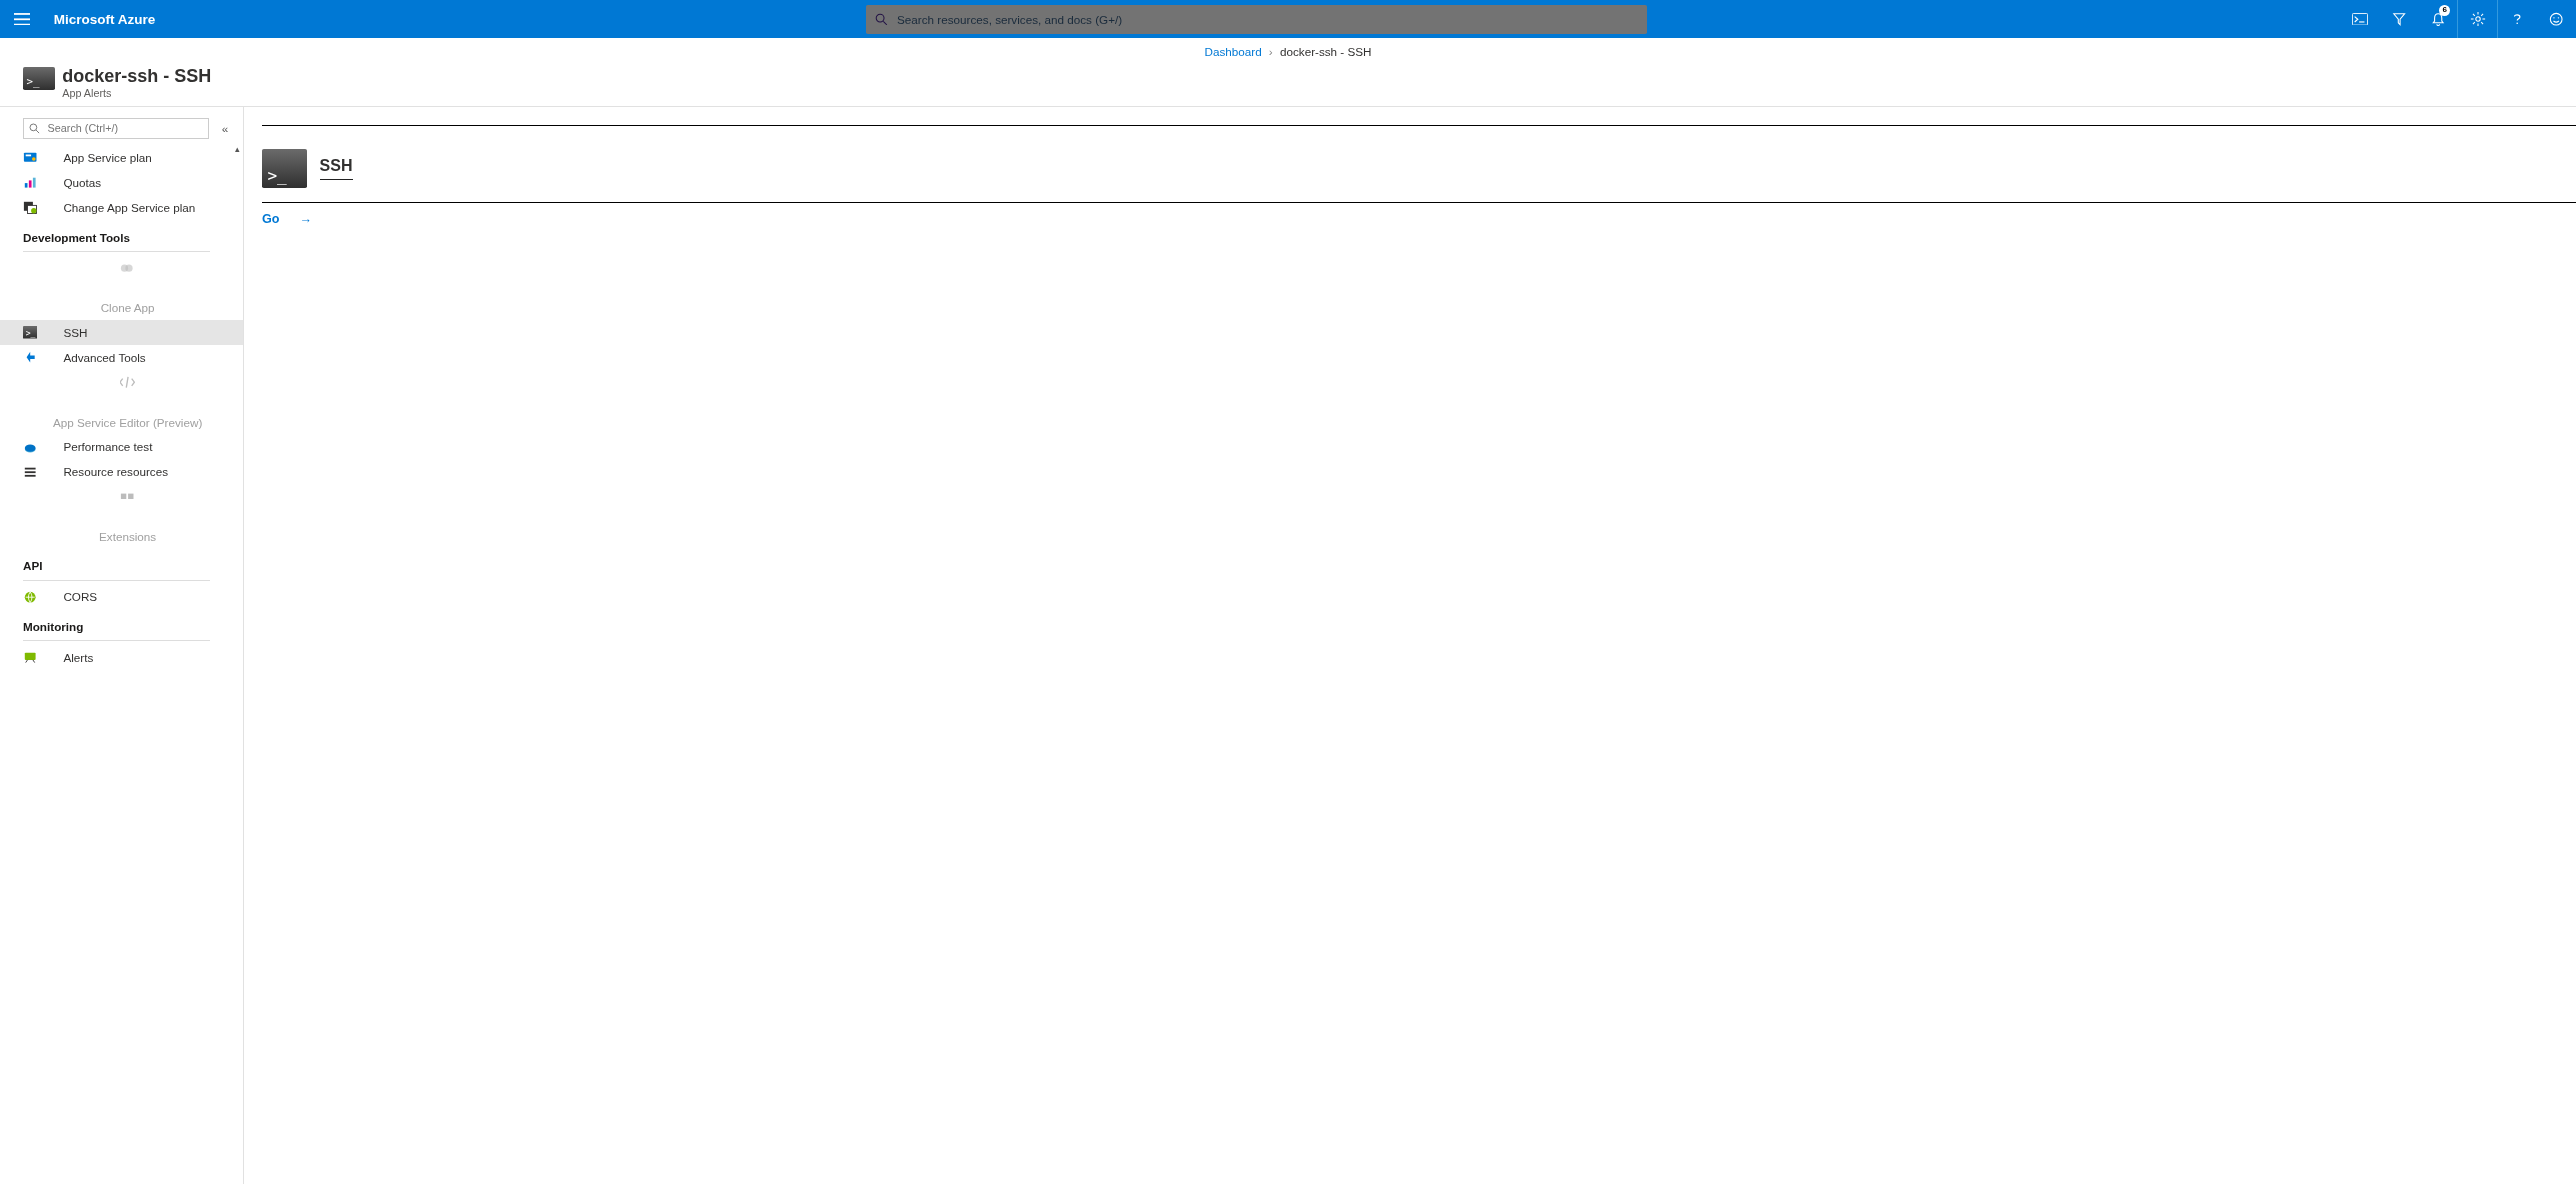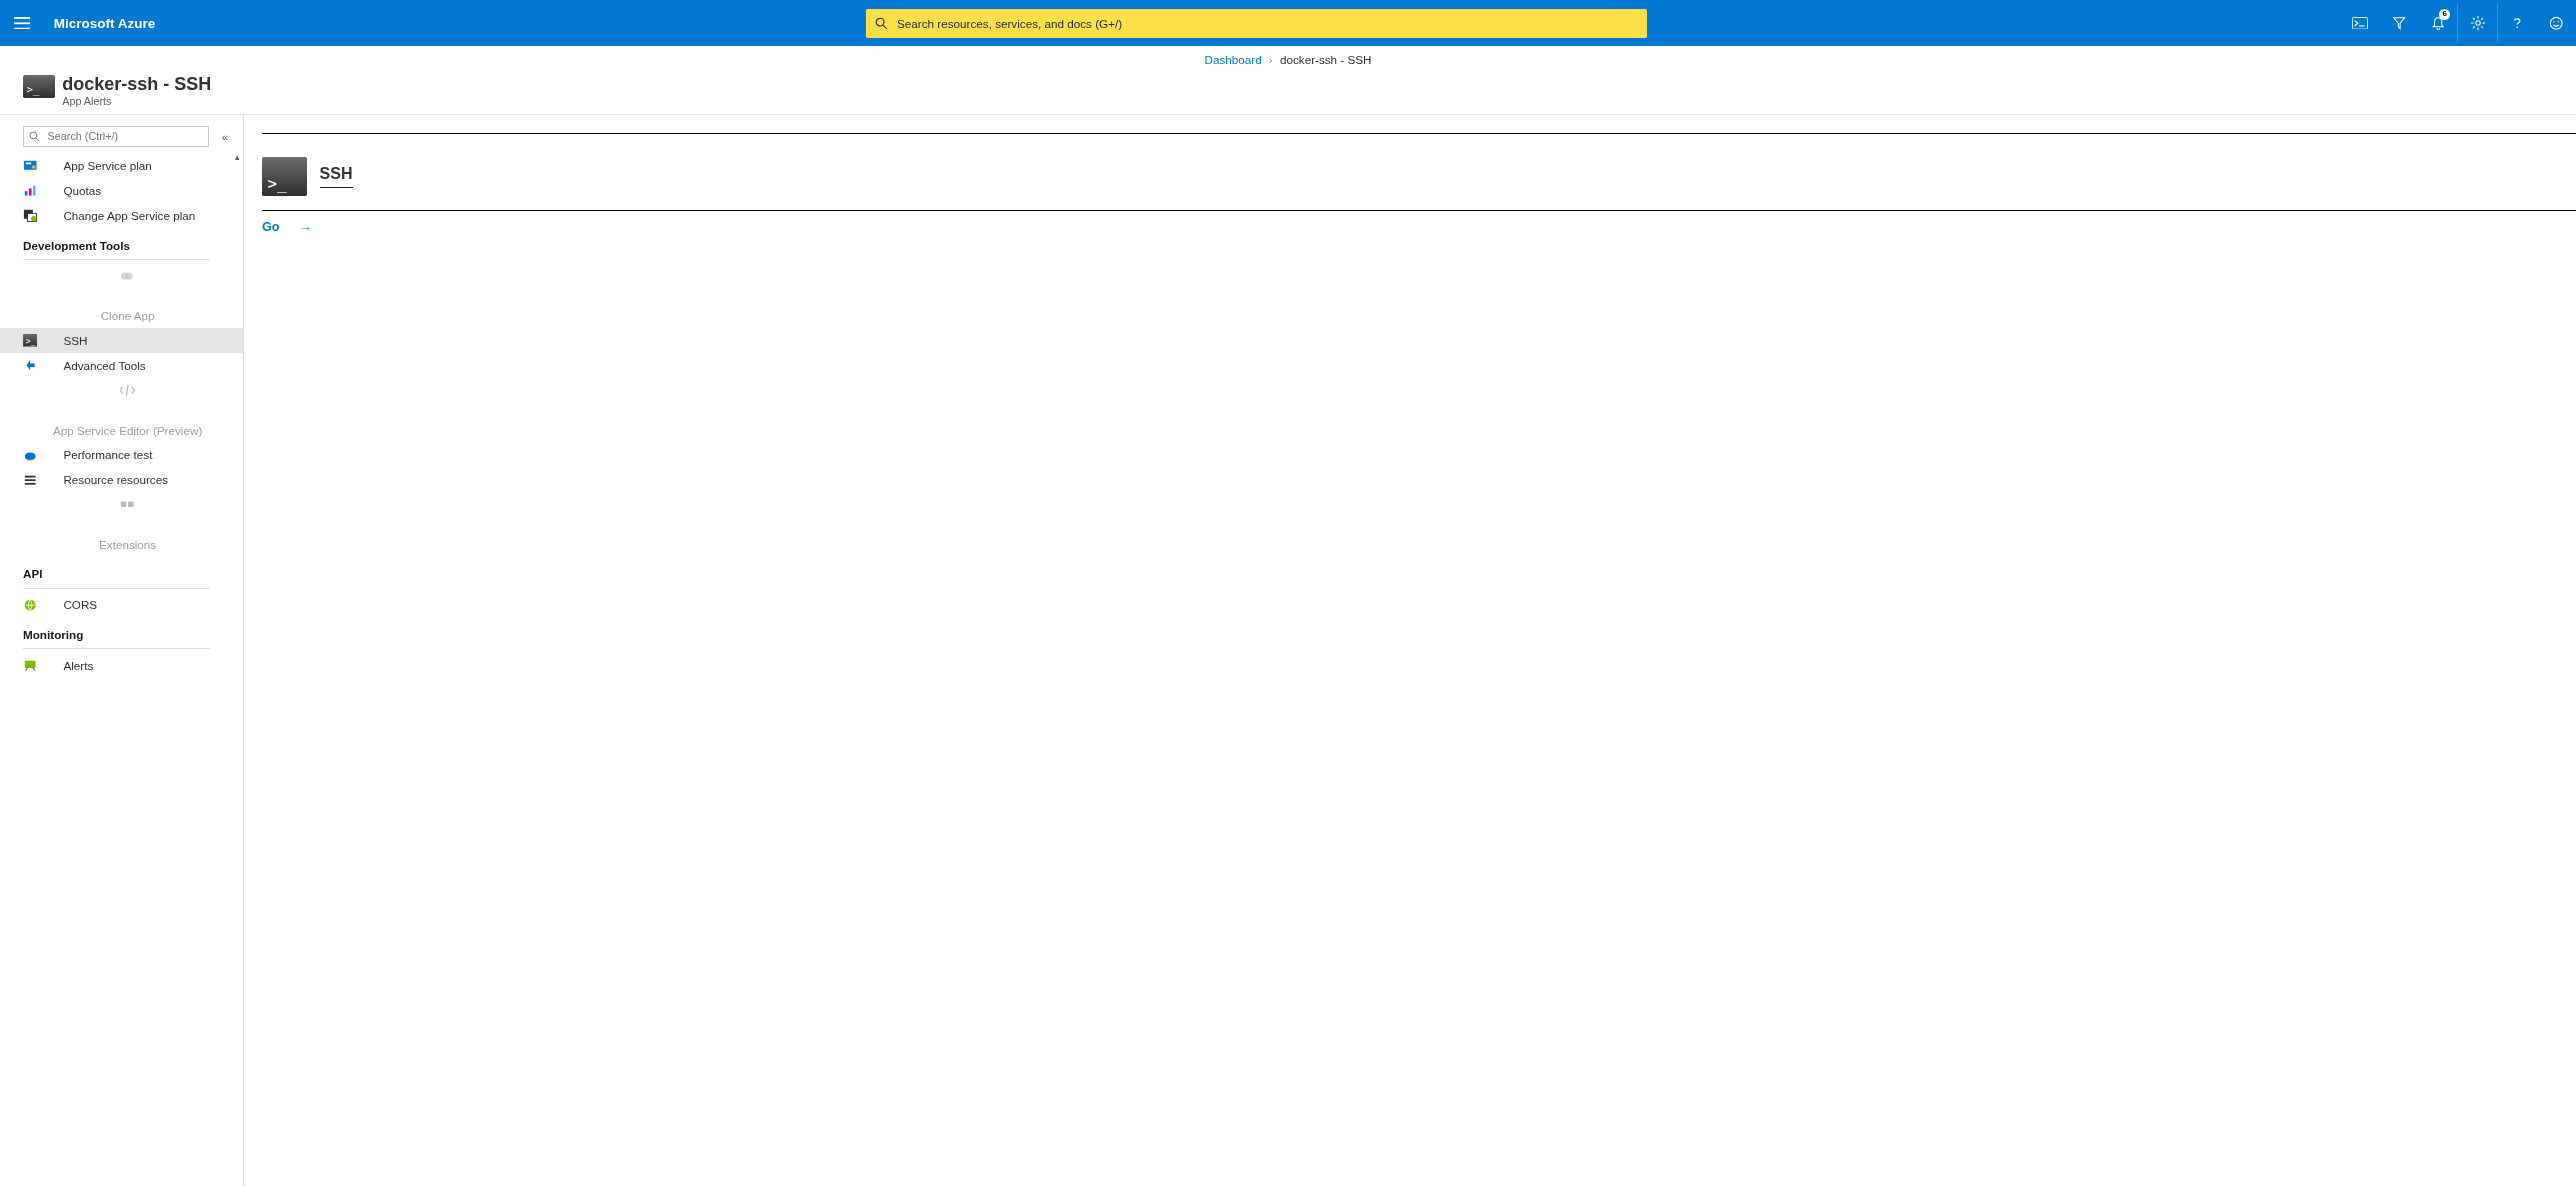--- a/index.html
+++ b/index.html
@@ -1,25 +1,25 @@
 <!DOCTYPE html>
 <html><head>
 <meta charset="utf-8">
 <style>
   * { box-sizing: border-box; }
   html, body { margin:0; padding:0; height:100%; font-family: "Segoe UI", Arial, sans-serif; font-size:11.7px; color:#323130; background:#fff; }
   svg { display:block; }
 
   
-  .topbar { height:46px; background:#0078d4; display:flex; align-items:center; color:#fff; }
+  .topbar { height:38px; background:#0078d4; display:flex; align-items:center; color:#fff; }
   .tb-left { display:flex; align-items:center; }
   .hamburger { width:43px; height:38px; display:flex; align-items:center; justify-content:center; cursor:pointer; }
   .brand { font-size:13.5px; font-weight:600; white-space:nowrap; padding-left:10.8px; padding-right:18px; }
   .tb-center { flex:1; display:flex; justify-content:center; padding:0 9px; }
-  .global-search { width:781px; max-width:100%; height:29px; background:#fde047; border-radius:1.8px; display:flex; align-items:center; padding:0 9px; margin-top:3.6px; margin-bottom:3.6px; }
+  .global-search { width:781px; max-width:100%; height:29px; background:#737373; border-radius:1.8px; display:flex; align-items:center; padding:0 9px; margin-top:3.6px; margin-bottom:3.6px; }
   .global-search input { border:none; background:transparent; flex:1; color:#1a1a1a; font-size:11.7px; outline:none; }
   .global-search input::placeholder { color:#1a2b3c; }
   .tb-right { display:flex; align-items:center; }
   .tb-icon { width:39px; height:38px; display:flex; align-items:center; justify-content:center; cursor:pointer; position:relative; }
   .tb-sep { width:0.9px; height:38px; background:#3399dd; }
   .badge { position:absolute; top:5.4px; right:7.2px; min-width:10.8px; height:10.8px; border-radius:5.4px; background:#fff; color:#000; font-size:8px; line-height:10.8px; text-align:center; font-weight:600; padding:0 1.8px; }
 
   
   .breadcrumb { height:27px; display:flex; align-items:center; padding:0 23px; font-size:11.7px; background:#fff; color:#323130;justify-content:center; }
   .breadcrumb a { color:#0078d4; text-decoration:none; }

